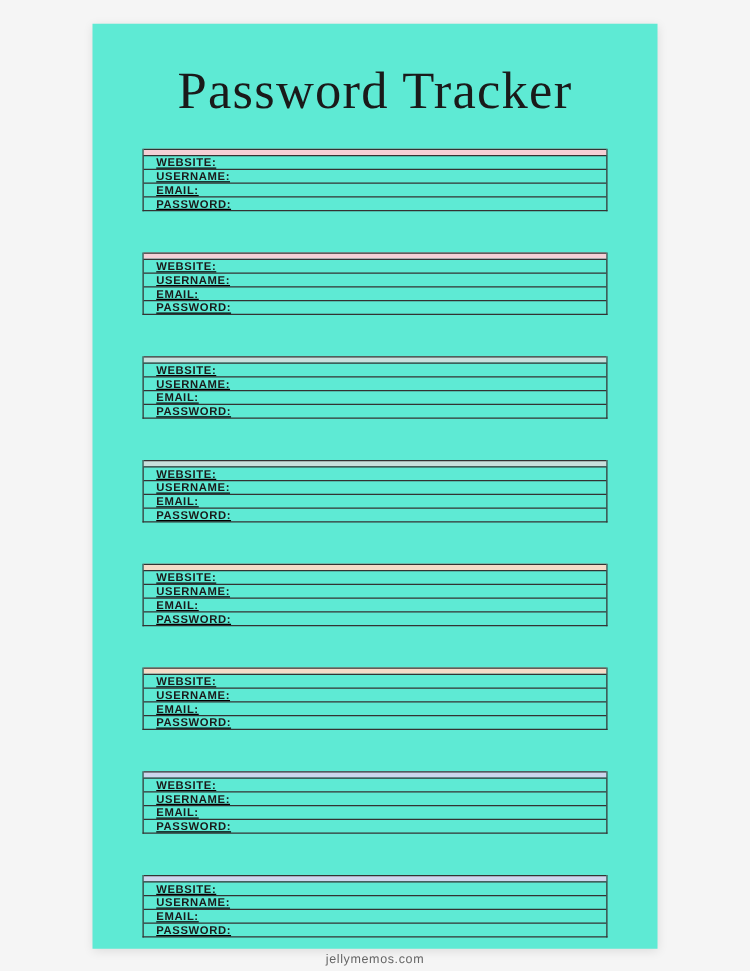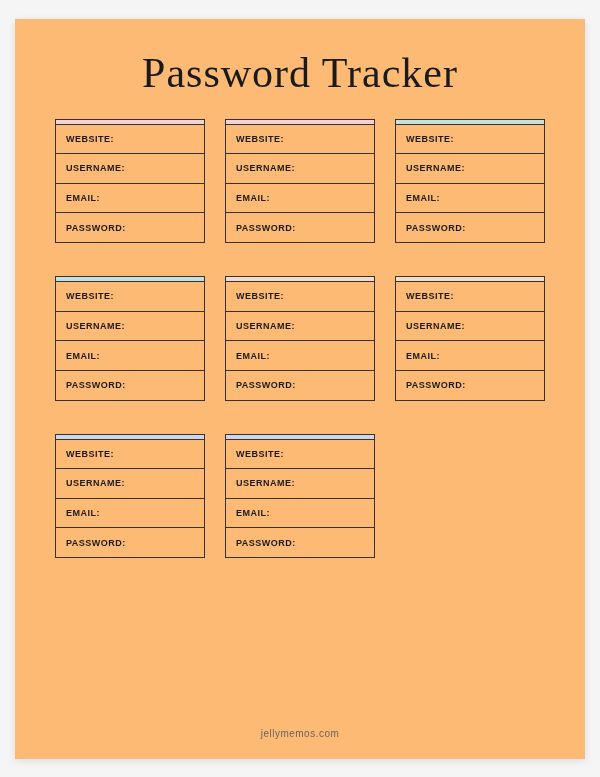--- a/index.html
+++ b/index.html
@@ -10,43 +10,44 @@
     body {
       width: 600px;
       height: 777px;
       background: #f5f5f5;
       display: flex;
       align-items: center;
       justify-content: center;
       font-family: Arial, sans-serif;
     }
     .page {
-      width: 570px;
+      width: 452px;
       height: 740px;
-      background: #fdba74;
+      background: #5eead4;
       box-shadow: 0 2px 8px rgba(0,0,0,0.1);
       padding: 30px 40px 20px 40px;
       display: flex;
       flex-direction: column;
     }
     .title {
       font-family: 'Didot', 'Bodoni MT', Georgia, serif;
       font-size: 42px;
       font-weight: 400;
       text-align: center;
       color: #1a1a1a;
       margin-bottom: 22px;
       letter-spacing: 1px;
     }
     .grid {
       display: grid;
-      grid-template-columns: 1fr 1fr 1fr;
+      grid-template-columns: 1fr;
       grid-template-rows: repeat(4, 1fr);
       gap: 33px 20px;
       flex: 1;
+      text-decoration: underline;
     }
     .card {
       border: 1px solid #333;
       display: flex;
       flex-direction: column;
       border-top: none;
     }
     .accent {
       height: 5px;
       border-top: 1px solid #333;

